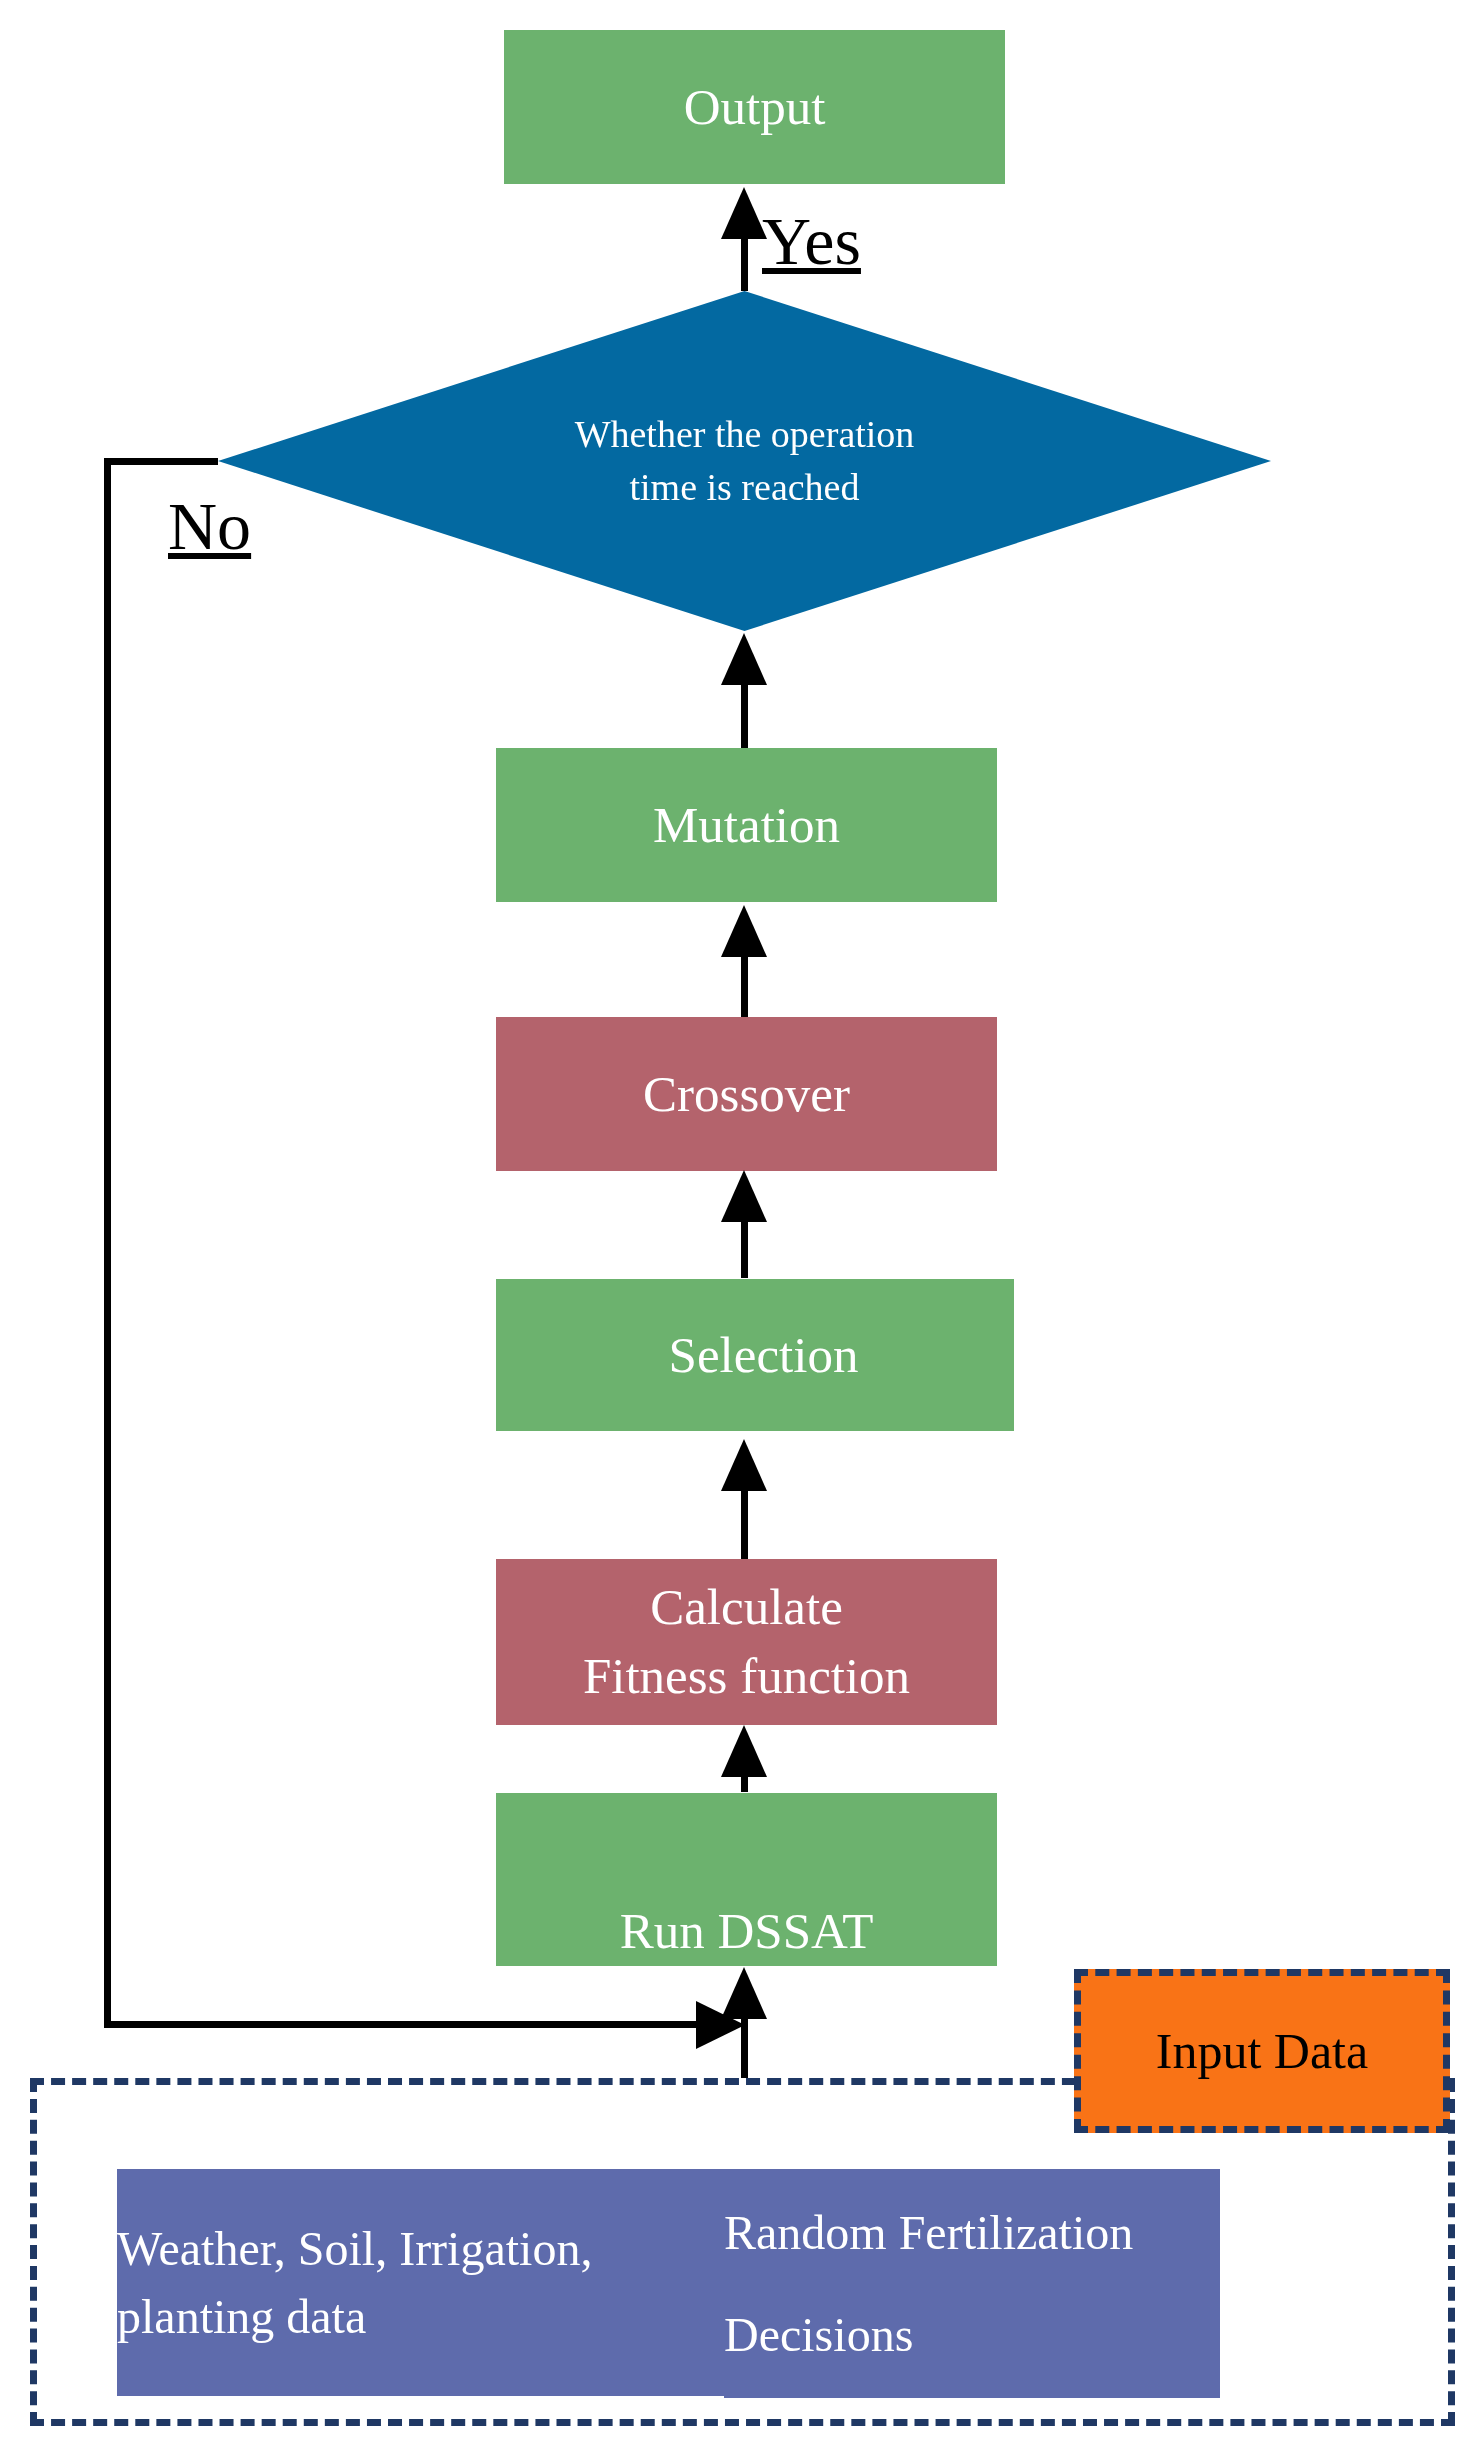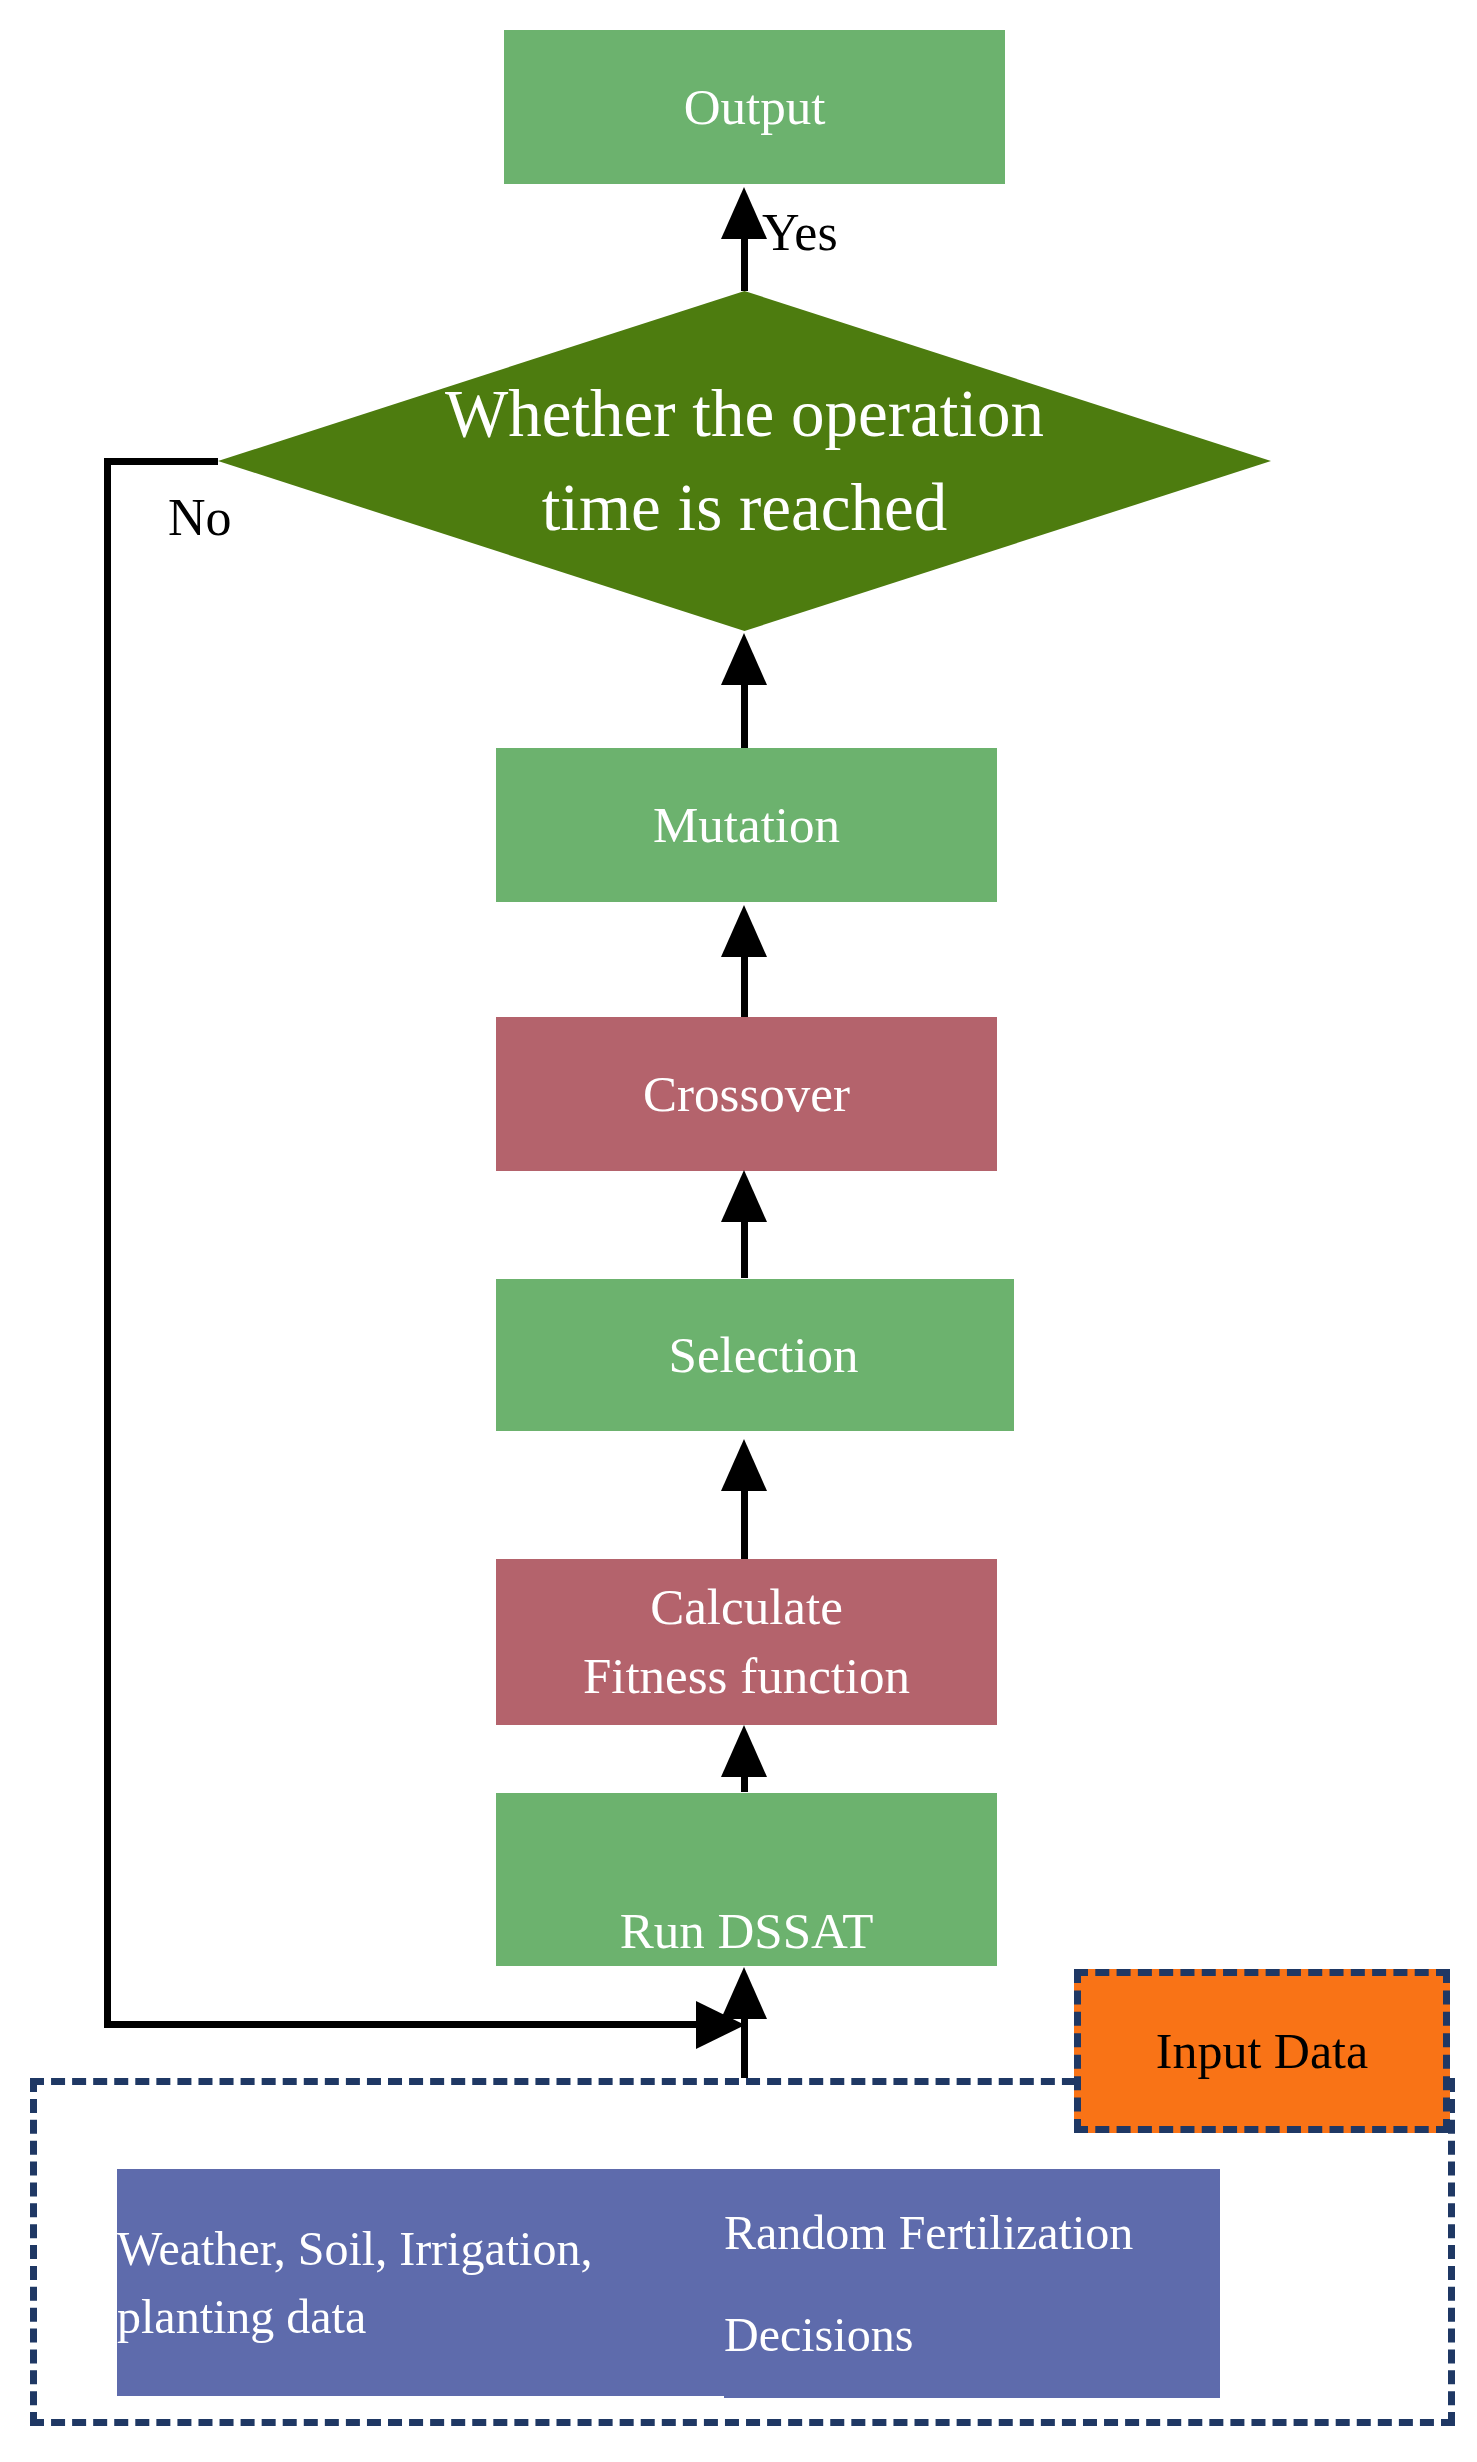--- a/index.html
+++ b/index.html
@@ -40,28 +40,28 @@
   #fitness-box   { top: 1559px; height: 166px; }
   #rundssat-box  { top: 1793px; height: 173px; justify-content: flex-end; }
 
   
   #decision-diamond {
     position: absolute;
     left: 218px;
     top: 291px;
     width: 1053px;
     height: 340px;
-    background: #4d7c0f;
+    background: #0369a1;
     clip-path: polygon(50% 0%, 100% 50%, 50% 100%, 0% 50%);
     display: flex;
     flex-direction: column;
     align-items: center;
     justify-content: center;
     color: #ffffff;
-    font-size: 67px;
+    font-size: 38px;
     line-height: 1.4;
     text-align: center;
   }
 
   
   .vline {
     position: absolute;
     left: 741px;
     width: 7.1px;
     background: #000000;
@@ -110,23 +110,24 @@
 
   #loop-top-line    { left: 104px; top: 458px;  width: 114px; }
   #loop-left-line   { left: 104px; top: 458px;  height: 1570px; }
   #loop-bottom-line { left: 104px; top: 2021px; width: 592px; }
   #loop-arrow-head  { left: 696px; top: 2001px; }
 
   
   .edge-label {
     position: absolute;
     color: #000000;
-    font-size: 52px;
+    font-size: 68px;
     line-height: 1;
     z-index: 3;
+    text-decoration: underline;
   }
   #yes-label { left: 762px; top: 207px; }
   #no-label  { left: 168px; top: 492px; }
 
   
   #input-data-group {
     position: absolute;
     left: 30px;
     top: 2078px;
     width: 1425px;

